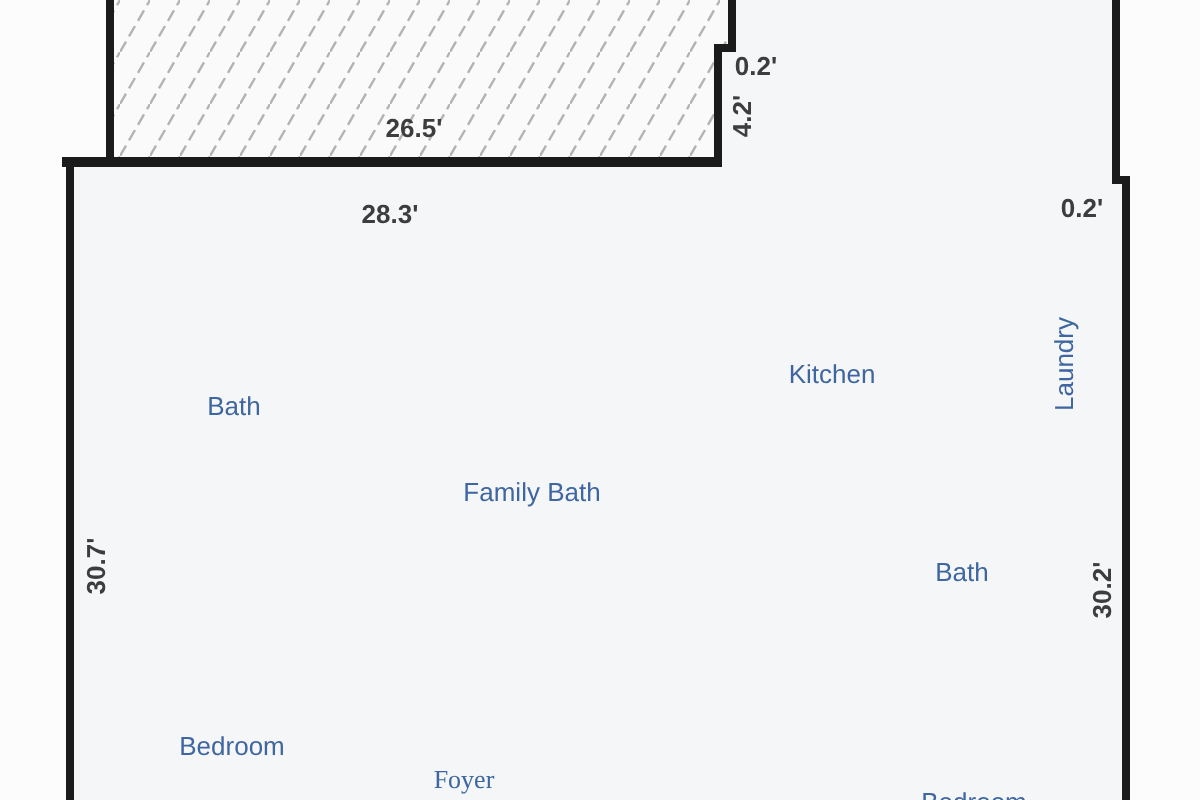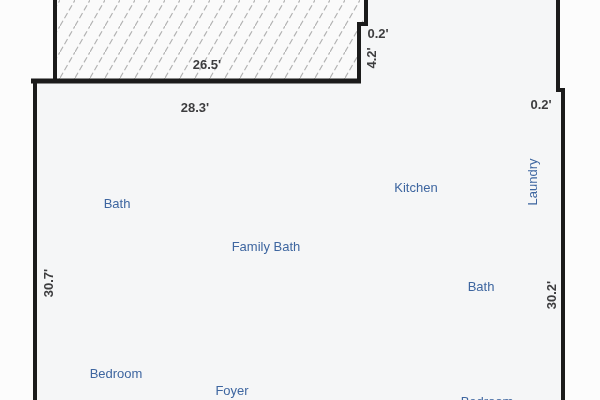--- a/index.html
+++ b/index.html
@@ -62,21 +62,21 @@
   <div class="room-label" style="left:416px; top:187px;text-align:right;">Kitchen</div>
 
   <div class="room-label" style="left:266px; top:246px;">Family Bath</div>
 
   <div class="room-label vertical" style="left:532px; top:182px;">Laundry</div>
 
   <div class="room-label" style="left:481px; top:286px;">Bath</div>
 
   <div class="room-label" style="left:116px; top:373px;">Bedroom</div>
 
-  <div class="room-label" style="left:232px; top:390px;">Foyer</div>
+  <div class="room-label" style="left:232px; top:390px;font-family:Liberation Serif, serif;">Foyer</div>
 
   <div class="room-label" style="left:487px; top:401px;">Bedroom</div>
 
   <div class="dim-label" style="left:207px; top:64px;">26.5'</div>
 
   <div class="dim-label" style="left:195px; top:107px;">28.3'</div>
 
   <div class="dim-label" style="left:378px; top:33px;">0.2'</div>
 
   <div class="dim-label vertical" style="left:371px; top:58px;">4.2'</div>

